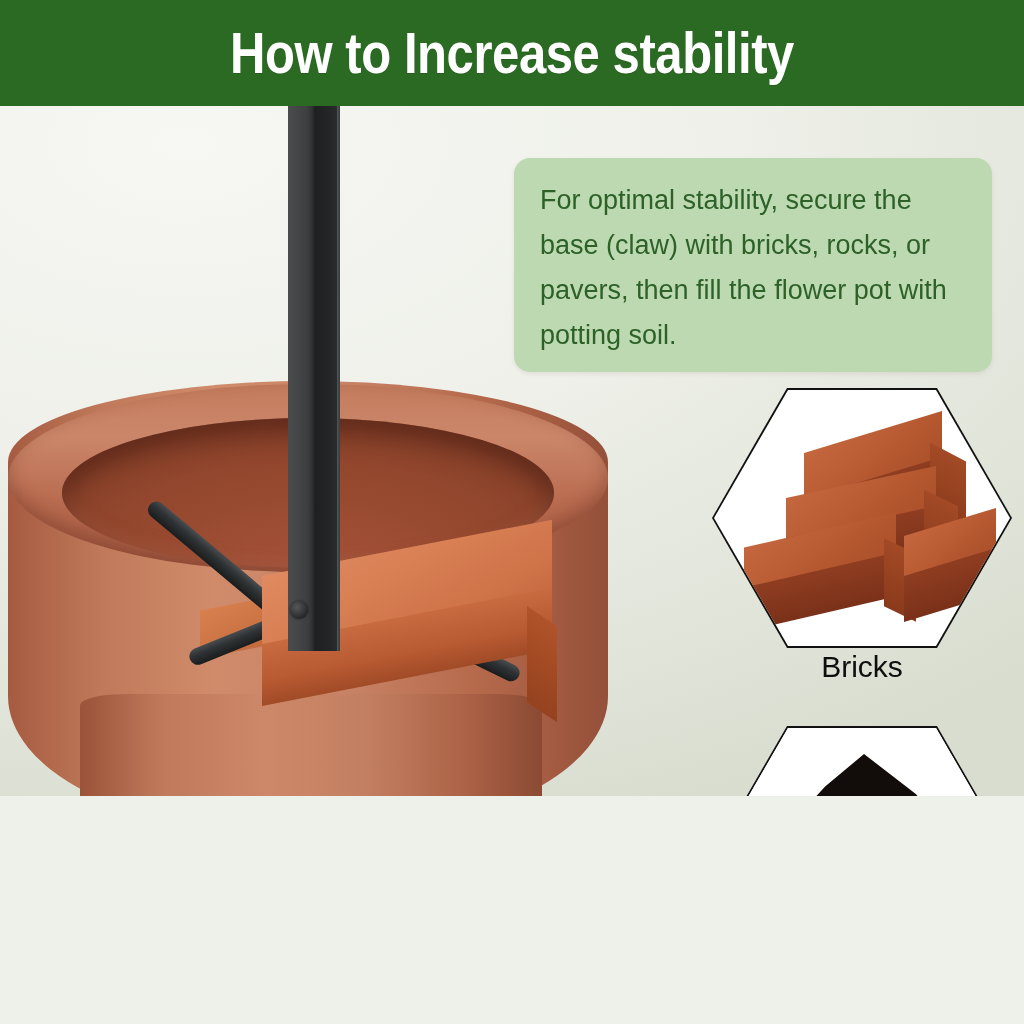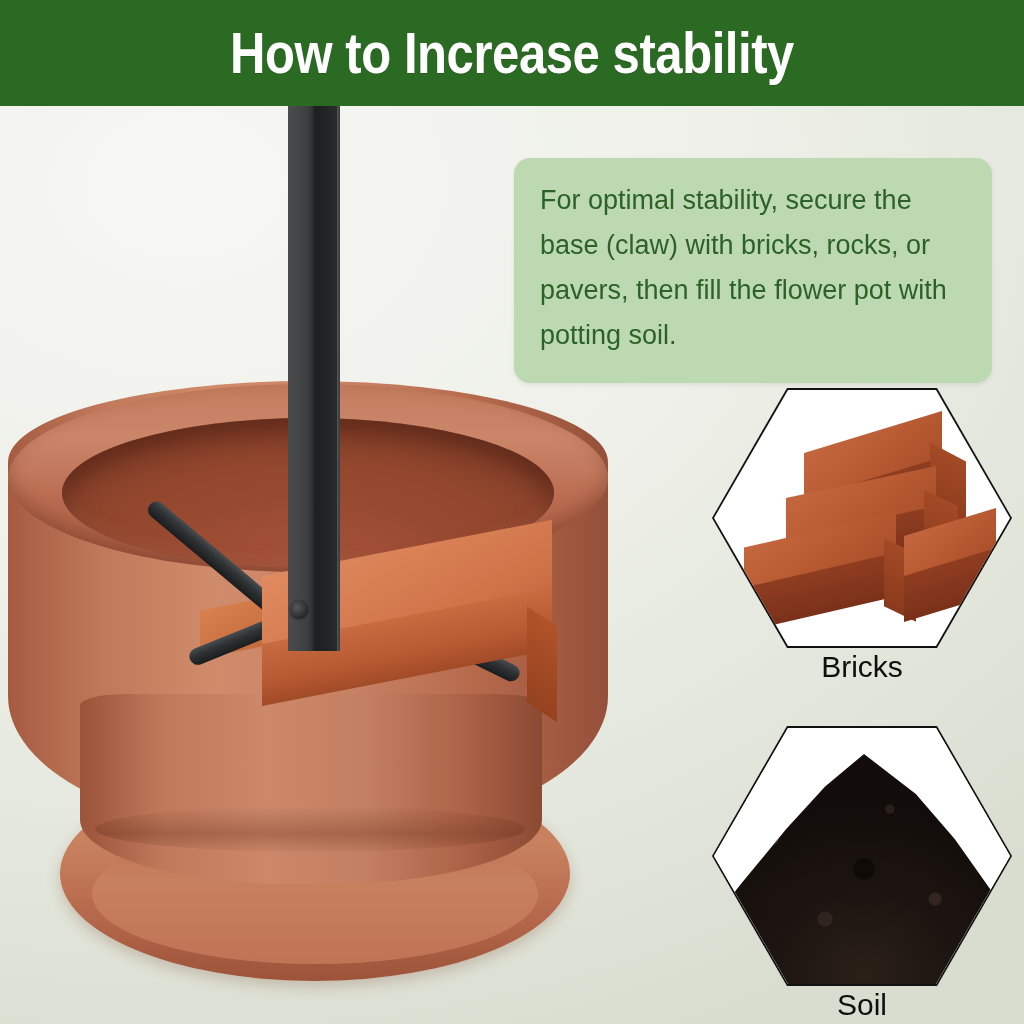--- a/index.html
+++ b/index.html
@@ -4,21 +4,21 @@
 <title>How to Increase stability</title>
 <style>
   html,body{margin:0;padding:0;}
   body{
     width:1024px;height:1024px;
     font-family:"Liberation Sans", sans-serif;
     overflow:hidden;
     background:#eef0ea;
   }
   #page{
-    position:relative;width:1024px;height:1024px;overflow:hidden;
+    position:relative;width:1024px;height:796px;overflow:hidden;
     background:
       radial-gradient(120% 90% at 18% 18%, #f7f7f3 0%, #eef0e9 45%, #e2e5da 78%, #d9ddd0 100%);
   }
 
   
   .banner{
     position:absolute;left:0;top:0;width:1024px;height:106px;
     background:#2b6a22;
     display:flex;align-items:center;justify-content:center;
   }
@@ -143,21 +143,21 @@
   .brick-left-nub{
     position:absolute;left:200px;top:498px;width:68px;height:48px;
     background:linear-gradient(160deg,#d8814f 0%,#c36a3c 100%);
     transform:skewY(-11deg);
     z-index:5;
   }
 
   
   .callout{
     position:absolute;left:514px;top:158px;width:478px;
-    padding:20px 26px 25px 26px;
+    padding:20px 26px 14px 26px;
     background:#bcd9b2;
     border-radius:16px;
     box-shadow:0 2px 5px rgba(0,0,0,.07);
     box-sizing:border-box;
   }
   .callout-text{
     color:#2d6128;
     font-size:27px;
     line-height:45px;
     font-family:"Liberation Sans", sans-serif;

